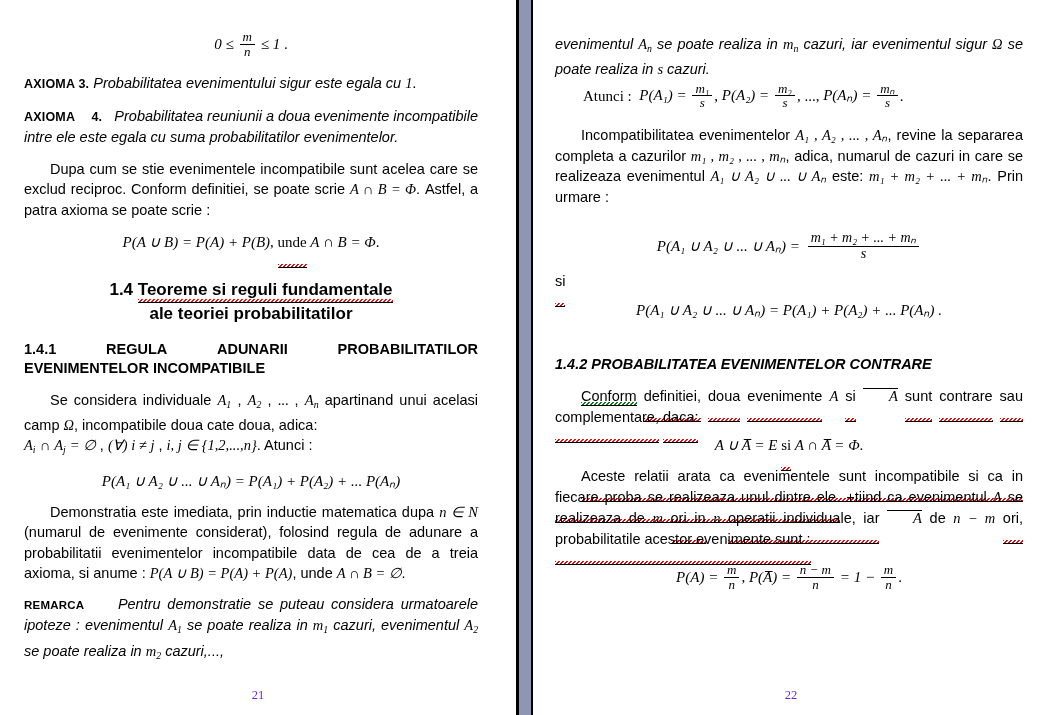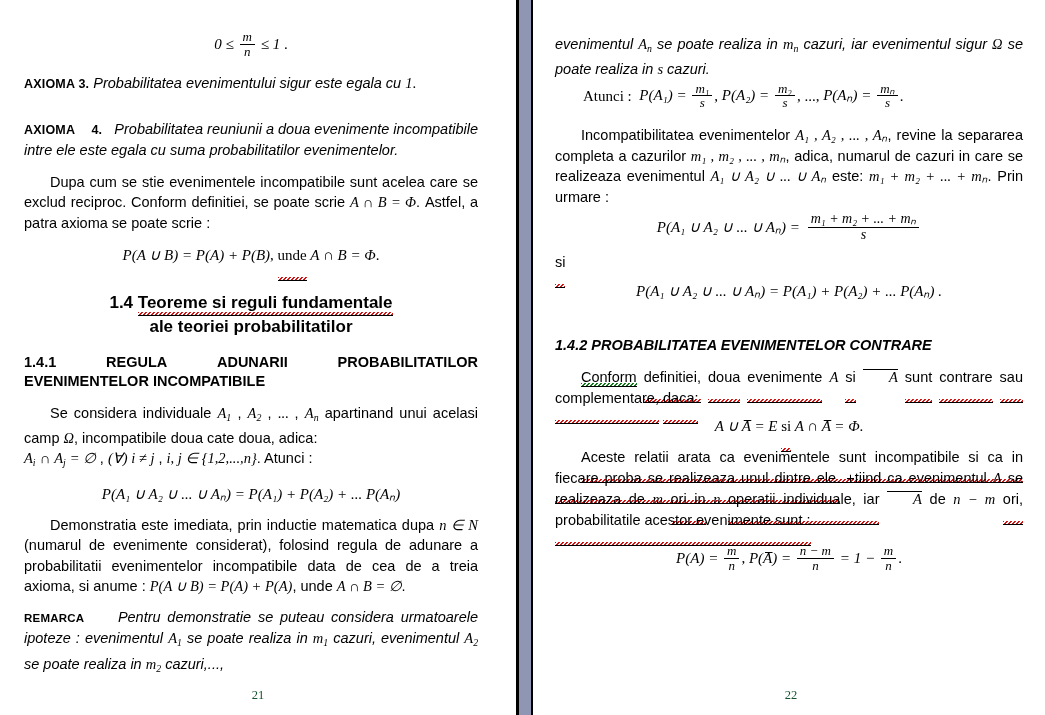--- a/index.html
+++ b/index.html
@@ -68,21 +68,21 @@
   .mixed-g{
     border-bottom:1px solid #000;
     background-image:
       repeating-linear-gradient(135deg,#0f7a18 0 1.2px,transparent 1.2px 2.4px);
     background-repeat:repeat-x;background-size:4px 3px;background-position:0 100%;
     padding-bottom:1px;
   }
 
   
   .pageno{position:absolute;bottom:12px;width:100%;left:0;text-align:center;
-          font-size:12.5px;color:#14532d;font-family:"Liberation Serif",serif;}
+          font-size:12.5px;color:#6d28d9;font-family:"Liberation Serif",serif;}
   .page-left .pageno{padding-right:14px;}
   .page-right .pageno{padding-left:2px;}
   .nb{white-space:nowrap;}
 </style>
 </head>
 <body>
 
 <div class="spread">
 
   <div class="page page-left">
@@ -92,21 +92,21 @@
       <span class="frac"><span class="num mi">m</span><span class="den mi">n</span></span>
       <span class="mi">≤ 1</span> <span class="mu">.</span>
     </div>
 
     <p class="para ital" style="margin-top:14px;">
       <span class="axlabel">AXIOMA 3.</span>
       <span>Probabilitatea evenimentului sigur este egala cu</span>
       <span class="mi">1</span><span class="mu">.</span>
     </p>
 
-    <p class="para ital" style="margin-top:24px;">
+    <p class="para ital" style="margin-top:11px;">
       <span class="axlabel">AXIOMA</span>&nbsp;&nbsp;&nbsp;
       <span class="axlabel">4.</span>&nbsp;&nbsp;
       <span>Probabilitatea reuniunii a doua evenimente incompatibile intre ele este egala cu suma probabilitatilor evenimentelor.</span>
     </p>
 
     <p class="para indent" style="margin-top:11px;">
       <span>Dupa cum se stie evenimentele incompatibile sunt acelea care se exclud reciproc. Conform definitiei, se poate scrie</span>
       <span class="mi nb">A ∩ B = Φ</span><span>. Astfel, a patra axioma se poate scrie :</span>
     </p>
 
@@ -205,21 +205,21 @@
 
     <p class="para indent" style="margin-top:14px;">
       <span>Incompatibilitatea evenimentelor</span>
       <span class="mi nb">A₁ , A₂ , ... , Aₙ</span><span>, revine la separarea completa a cazurilor</span>
       <span class="mi nb">m₁ , m₂ , ... , mₙ</span><span>, adica, numarul de cazuri in care se realizeaza evenimentul</span>
       <span class="mi nb">A₁ ∪ A₂ ∪ ... ∪ Aₙ</span>
       <span>este:</span>
       <span class="mi nb">m₁ + m₂ + ... + mₙ</span><span>. Prin urmare :</span>
     </p>
 
-    <div class="math" style="margin-top:6px;">
+    <div class="math" style="margin-top:25px;">
       <span class="mi">P(A₁ ∪ A₂ ∪ ... ∪ Aₙ) =</span>
       <span class="frac" style="margin-left:4px;"><span class="num" style="font-size:14px;">m₁ + m₂ + ... + mₙ</span><span class="den" style="font-size:14px;">s</span></span>
     </div>
 
     <div class="para" style="margin-top:6px;">
       <span class="mixed">si</span>
     </div>
 
     <div class="math" style="margin-top:10px;">P(A₁ ∪ A₂ ∪ ... ∪ Aₙ) = P(A₁) + P(A₂) + ... P(Aₙ) .</div>
 

